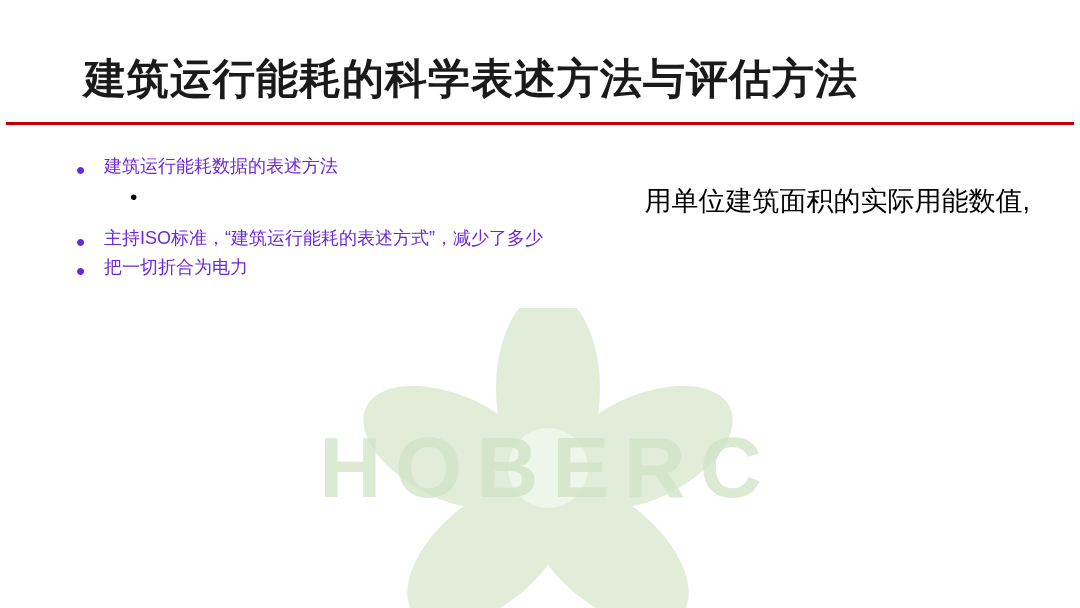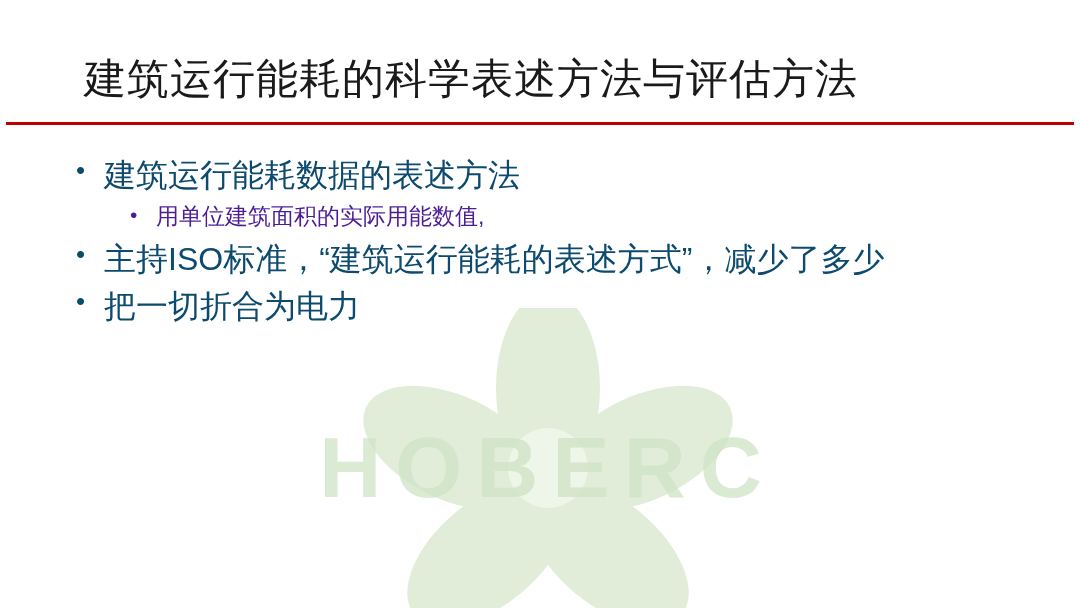--- a/index.html
+++ b/index.html
@@ -57,63 +57,65 @@
   .title {
     position: absolute;
     left: 84px;
     top: 54px;
     font-size: 42px;
     line-height: 1.2;
     color: #1a1a1a;
     font-family: "Liberation Sans", "DejaVu Sans", sans-serif;
     letter-spacing: 1px;
     white-space: nowrap;
+    font-weight: bold;
   }
   .title-rule {
     position: absolute;
     left: 6px;
     top: 122px;
     width: 1068px;
     height: 3px;
     background: #c00000;
   }
 
   
   .body {
     position: absolute;
     left: 70px;
     top: 155px;
     width: 960px;
   }
   .lvl1 {
     position: relative;
     padding-left: 34px;
-    font-size: 32px;
+    font-size: 18px;
     line-height: 1.28;
     margin-bottom: 4px;
-    color: #0c4a6e;
+    color: #6d28d9;
     white-space: nowrap;
   }
   .lvl1::before {
     content: "•";
     position: absolute;
     left: 6px;
     top: -1px;
     font-size: 26px;
     line-height: 1.28;
   }
   .lvl2 {
     position: relative;
     padding-left: 40px;
     margin-left: 46px;
-    font-size: 23px;
+    font-size: 27px;
     line-height: 1.45;
     margin-top: 2px;
-    color: #4c1d95;
+    color: #000000;
     white-space: nowrap;
+    text-align: right;
   }
   .lvl2::before {
     content: "•";
     position: absolute;
     left: 14px;
     top: 0px;
     font-size: 21px;
     line-height: 1.45;
   }
   .group { margin-bottom: 6px; }

